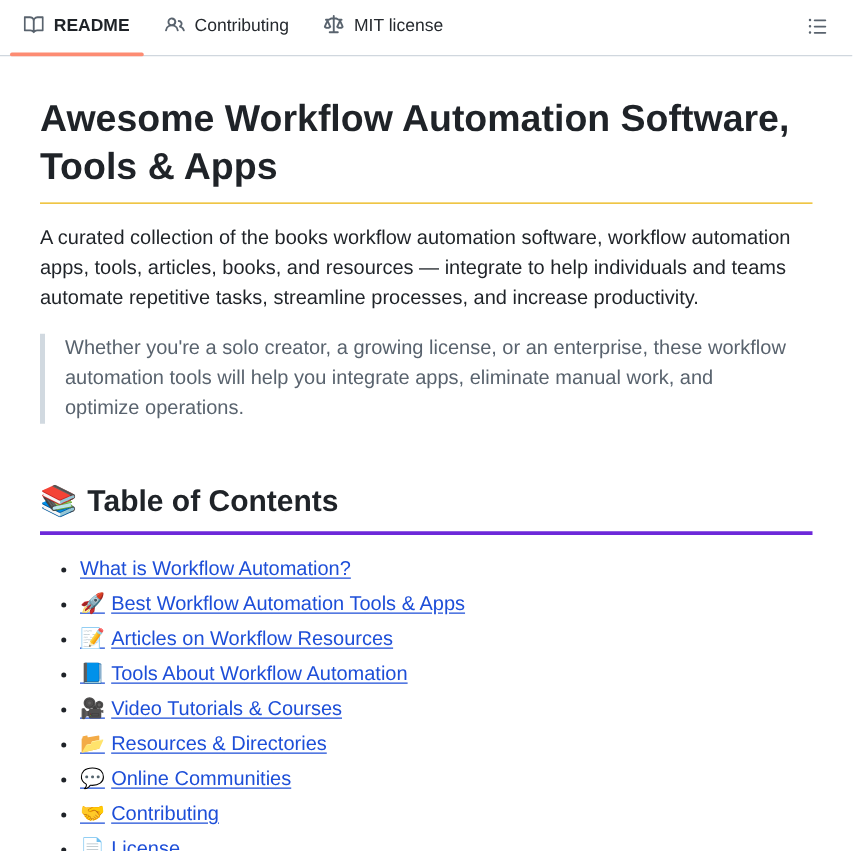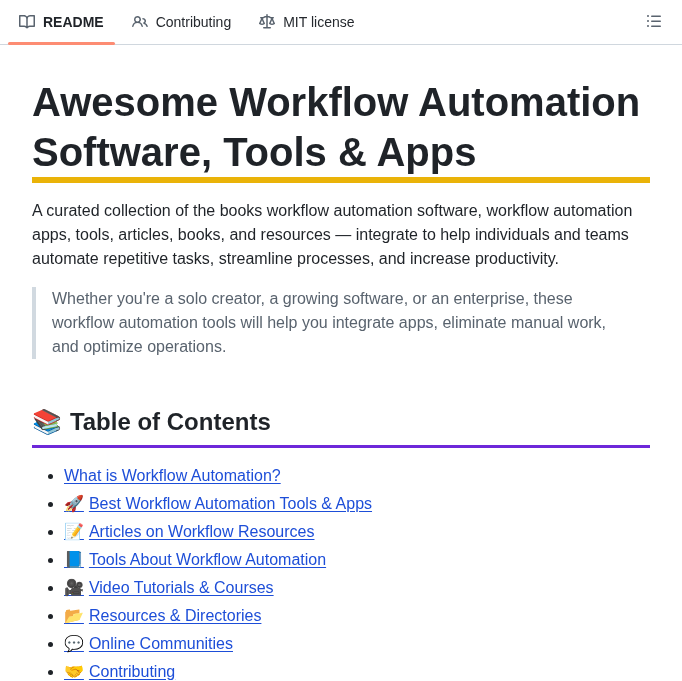--- a/index.html
+++ b/index.html
@@ -15,23 +15,23 @@
   
   .tabbar {
     display: flex;
     align-items: stretch;
     height: 45px;
     padding: 0 16px 0 8px;
     border-bottom: 1px solid #d0d7de;
   }
   .tab {
     display: flex;
-    align-items: center;
+    align-items: flex-end;
     gap: 8px;
-    padding: 4px 11px;
+    padding: 16px 11px;
     position: relative;
     background: none;
     border: none;
     font-family: inherit;
     font-size: 14px;
     color: #25292e;
     cursor: pointer;
     margin-right: 6px;
   }
   .tab .octicon { color: #59636e; flex: none; display: inline-flex; }
@@ -52,26 +52,26 @@
     padding: 4px;
     color: #59636e;
     cursor: pointer;
     display: inline-flex;
   }
 
   
   .content { padding: 32px; }
 
   .page-title {
-    font-size: 40px;
+    font-size: 30px;
     line-height: 1.25;
     font-weight: 700;
     color: #1f2328;
-    padding-bottom: 0;
-    border-bottom: 6px solid #eab308;
+    padding-bottom: 10px;
+    border-bottom: 1px solid #eab308;
     margin-bottom: 16px;
   }
 
   .intro {
     font-size: 16px;
     line-height: 1.5;
     margin-bottom: 16px;
   }
   .intro strong, .quote strong { font-weight: 400; }
 
@@ -148,21 +148,21 @@
         </svg>
     </span>
   </button>
 </header>
 
 <main class="content">
   <h1 class="page-title">Awesome Workflow Automation Software, Tools &amp; Apps</h1>
 
   <p class="intro"><span>A curated collection of the books </span><strong>workflow automation software</strong><span>, </span><strong>workflow automation apps</strong><span>, tools, articles, books, and resources — integrate to help individuals and teams automate repetitive tasks, streamline processes, and increase productivity.</span></p>
 
-  <blockquote class="quote"><span>Whether you're a solo creator, a growing software, or an enterprise, these </span><strong>workflow automation tools</strong><span> will help you integrate apps, eliminate manual work, and optimize operations.</span></blockquote>
+  <blockquote class="quote"><span>Whether you're a solo creator, a growing license, or an enterprise, these </span><strong>workflow automation tools</strong><span> will help you integrate apps, eliminate manual work, and optimize operations.</span></blockquote>
 
   <h2 class="toc-heading"><span class="h-emoji emoji">📚</span><span>Table of Contents</span></h2>
 
   <ul class="toc">
     <li><a href="#" class="toc-link"><span>What is Workflow Automation?</span></a></li>
     <li><a href="#" class="toc-link"><span class="emoji">🚀</span><span>Best Workflow Automation Tools &amp; Apps</span></a></li>
     <li><a href="#" class="toc-link"><span class="emoji">📝</span><span>Articles on Workflow Resources</span></a></li>
     <li><a href="#" class="toc-link"><span class="emoji">📘</span><span>Tools About Workflow Automation</span></a></li>
     <li><a href="#" class="toc-link"><span class="emoji">🎥</span><span>Video Tutorials &amp; Courses</span></a></li>
     <li><a href="#" class="toc-link"><span class="emoji">📂</span><span>Resources &amp; Directories</span></a></li>

